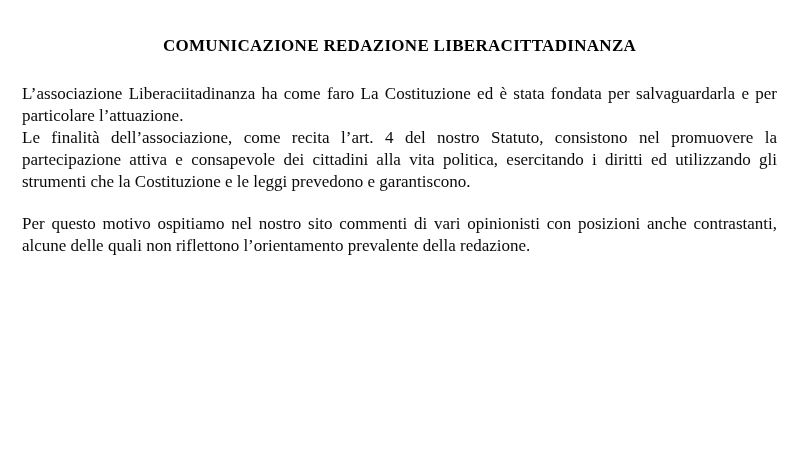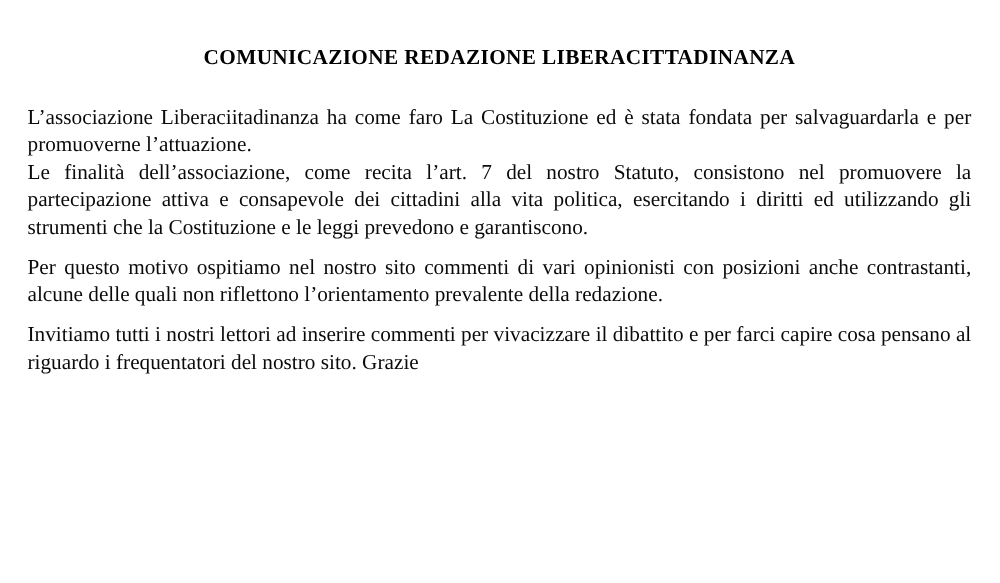--- a/index.html
+++ b/index.html
@@ -33,39 +33,36 @@
     margin-top: 27px;
     font-size: 17px;
     line-height: 22px;
     text-align: justify;
     color: #0a0a0a;
   }
   .body-text p {
     margin: 0;
   }
   .block + .block {
-    margin-top: 10px; 
+    margin-top: 20px; 
   }
 </style>
 </head>
 <body>
 
 <div class="page">
 
   <h1 class="doc-title">COMUNICAZIONE REDAZIONE LIBERACITTADINANZA</h1>
 
   <div class="body-text">
 
     <div class="block">
-      <p>L’associazione Liberaciitadinanza ha come faro La Costituzione ed è stata fondata per salvaguardarla e per promuoverne l’attuazione.</p>
-      <p>Le finalità dell’associazione, come recita l’art. 7 del nostro Statuto, consistono nel promuovere la partecipazione attiva e consapevole dei cittadini alla vita politica, esercitando i diritti ed utilizzando gli strumenti che la Costituzione e le leggi prevedono e garantiscono.</p>
+      <p>L’associazione Liberaciitadinanza ha come faro La Costituzione ed è stata fondata per salvaguardarla e per particolare l’attuazione.</p>
+      <p>Le finalità dell’associazione, come recita l’art. 4 del nostro Statuto, consistono nel promuovere la partecipazione attiva e consapevole dei cittadini alla vita politica, esercitando i diritti ed utilizzando gli strumenti che la Costituzione e le leggi prevedono e garantiscono.</p>
     </div>
 
     <div class="block">
       <p>Per questo motivo ospitiamo nel nostro sito commenti di vari opinionisti con posizioni anche contrastanti, alcune delle quali  non riflettono l’orientamento prevalente della redazione.</p>
     </div>
 
-    <div class="block">
-      <p>Invitiamo tutti i nostri lettori ad inserire commenti per vivacizzare il dibattito e per farci capire cosa pensano al riguardo i frequentatori del nostro sito. Grazie</p>
-    </div>
 
   </div>
 </div>
 
 </body></html>

